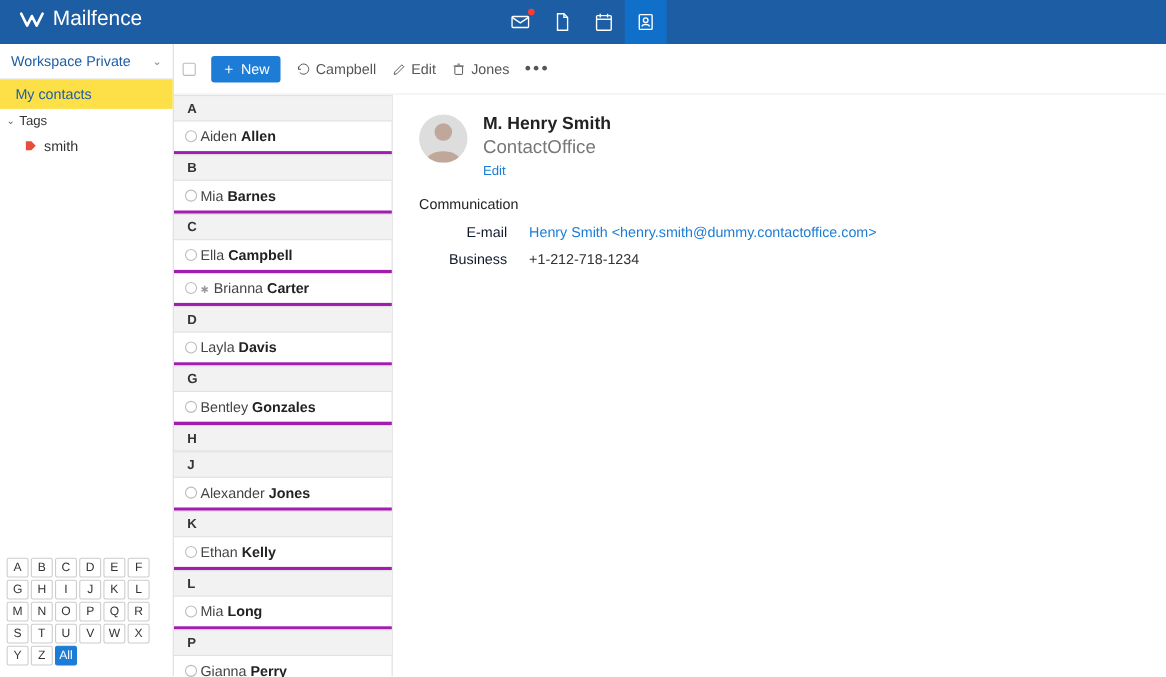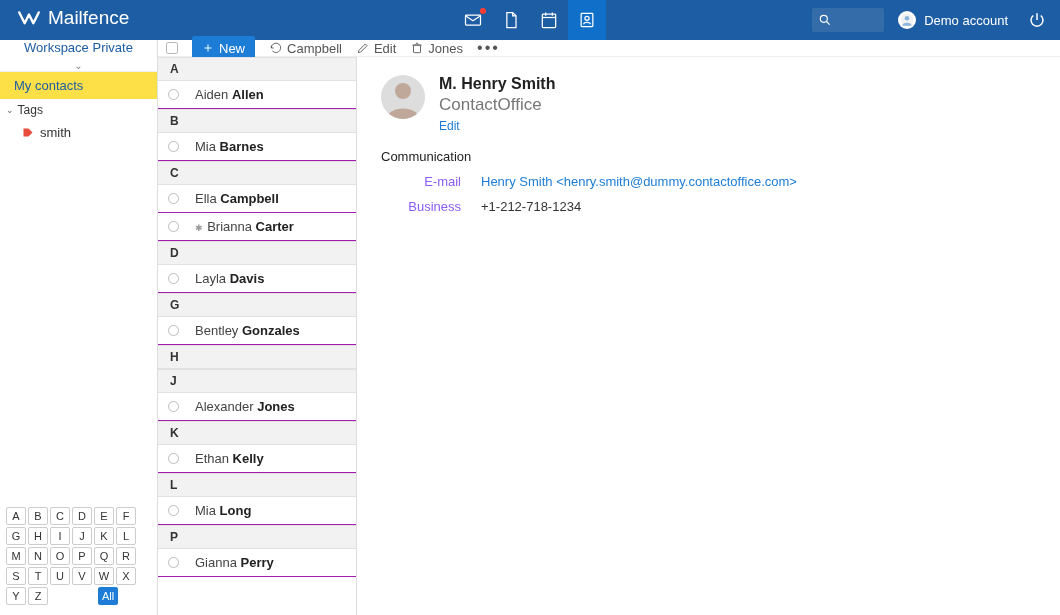--- a/index.html
+++ b/index.html
@@ -21,69 +21,69 @@
   .avatar-small { width: 18px; height: 18px; border-radius: 50%; background: #fff; display: flex; align-items: center; justify-content: center; overflow: hidden; }
   .avatar-small svg { width: 14px; height: 14px; }
   .power-btn { width: 30px; height: 30px; display: flex; align-items: center; justify-content: center; cursor: pointer; }
   .power-btn svg { width: 18px; height: 18px; stroke: #fff; fill: none; stroke-width: 2; }
   
   
   .body-area { display: flex; height: calc(100% - 40px); }
   
   
   .sidebar { width: 158px; border-right: 1px solid #ddd; display: flex; flex-direction: column; }
-  .workspace-row { height: 32px; display: flex; align-items: center; justify-content: space-between; padding: 0 10px; color: #1d5da3; border-bottom: 1px solid #eee; cursor: pointer; flex-direction: column; }
+  .workspace-row { height: 32px; display: flex; align-items: center; justify-content: space-between; padding: 0 10px; color: #1d5da3; border-bottom: 1px solid #eee; cursor: pointer; }
   .workspace-row .chev { font-size: 10px; color: #888; }
   .side-item { padding: 6px 14px; cursor: pointer; }
   .side-item.active { background: #fde047; color: #1d5da3; font-weight: 500; }
   .side-section { padding: 4px 6px; font-size: 12px; display: flex; align-items: center; gap: 4px; cursor: pointer; }
   .side-section .caret { font-size: 9px; color: #666; }
   .tag-item { padding: 4px 22px; display: flex; align-items: center; gap: 6px; cursor: pointer; }
   .tag-icon { width: 12px; height: 12px; }
   .side-spacer { flex: 1; }
   .alpha-grid { padding: 4px 6px 10px; display: grid; grid-template-columns: repeat(6, 20px); gap: 2px; }
   .alpha-cell { width: 20px; height: 18px; border: 1px solid #ccc; font-size: 11px; display: flex; align-items: center; justify-content: center; cursor: pointer; border-radius: 2px; }
-  .alpha-cell.active { background: #1d7dd6; color: #fff; border-color: #1d7dd6; margin-left: 48px; }
+  .alpha-cell.active { background: #1d7dd6; color: #fff; border-color: #1d7dd6; }
   
   
   .list-col { width: 199px; border-right: 1px solid #ddd; display: flex; flex-direction: column; position: relative; }
   .cb { width: 12px; height: 12px; border: 1px solid #bbb; border-radius: 2px; display: inline-block; }
   .new-btn { background: #1d7dd6; color: #fff; height: 24px; padding: 0 10px; border-radius: 3px; display: flex; align-items: center; gap: 5px; cursor: pointer; font-size: 13px; }
   .new-btn svg { width: 12px; height: 12px; stroke: #fff; stroke-width: 2; }
   .tool-btn { display: flex; align-items: center; gap: 4px; color: #555; cursor: pointer; font-size: 13px; }
   .tool-btn svg { width: 14px; height: 14px; stroke: #555; fill: none; stroke-width: 1.5; }
   .dots { font-size: 16px; color: #555; letter-spacing: 2px; cursor: pointer; }
   .list-scroll { flex: 1; overflow-y: auto; }
   .list-scroll::-webkit-scrollbar { width: 10px; }
   .list-scroll::-webkit-scrollbar-track { background: #f0f0f0; }
   .list-scroll::-webkit-scrollbar-thumb { background: #c2c2c2; border-radius: 0; }
   .letter-hdr { background: #f2f2f2; border-top: 1px solid #e1e1e1; border-bottom: 1px solid #e1e1e1; padding: 4px 12px; font-weight: bold; font-size: 12px; }
-  .contact-row { padding: 6px 10px; border-bottom: 1px solid #a21caf; display: flex; align-items: center; gap: 16px; cursor: pointer; }
+  .contact-row { padding: 6px 10px; border-bottom: 3px solid #a21caf; display: flex; align-items: center; gap: 3px; cursor: pointer; }
   .contact-circle { width: 11px; height: 11px; border: 1px solid #bbb; border-radius: 50%; flex-shrink: 0; }
   .contact-name { font-size: 13px; color: #444; white-space: nowrap; }
   .contact-name b { font-weight: 600; color: #222; }
   .star { color: #999; font-size: 9px; margin-right: 1px; }
   
   
   .detail { flex: 1; padding: 18px 24px; overflow: auto; }
   .detail-head { display: flex; gap: 14px; align-items: flex-start; }
   .detail-avatar { width: 44px; height: 44px; border-radius: 50%; background: #e8e8e8; overflow: hidden; display: flex; align-items: center; justify-content: center; }
   .detail-avatar svg { width: 44px; height: 44px; }
   .detail-title { font-size: 16px; font-weight: 600; color: #222; }
   .detail-sub { font-size: 17px; color: #777; margin-top: 2px; }
   .detail-edit { font-size: 12px; color: #1d7dd6; margin-top: 4px; cursor: pointer; }
   .section-title { font-weight: 400; font-size: 13px; margin-top: 16px; color: #222; }
   .field-row { display: flex; margin-top: 10px; font-size: 13px; }
-  .field-label { width: 80px; text-align: right; color: #8b5cf6; margin-right: 20px; }
+  .field-label { width: 80px; text-align: right; color: #0f172a; margin-right: 20px; }
   .field-value { color: #333; }
   .field-value.link { color: #1d7dd6; cursor: pointer; }
   
   
   .main-area { flex: 1; display: flex; flex-direction: column; }
-  .main-toolbar { height: 17px; border-bottom: 1px solid #eee; display: flex; align-items: center; padding: 0 8px; gap: 14px; text-align: right; }
+  .main-toolbar { height: 46px; border-bottom: 1px solid #eee; display: flex; align-items: center; padding: 0 8px; gap: 14px; text-align: right; }
   .main-content { flex: 1; display: flex; min-height: 0; }
 </style>
 </head>
 <body>
 
 <div class="header">
   <div class="logo">
     <svg viewBox="0 0 24 24">
         <path d="M3 5 L8 15 L12 7 L16 15 L21 5" stroke="#fff" stroke-width="2.2" fill="none" stroke-linejoin="round" stroke-linecap="round"></path>
       </svg>
@@ -109,44 +109,20 @@
           <line x1="4" y1="9" x2="20" y2="9"></line>
           <line x1="8" y1="3" x2="8" y2="7"></line>
           <line x1="16" y1="3" x2="16" y2="7"></line>
         </svg>
     </div>
     <div class="nav-icon active">
       <svg viewBox="0 0 24 24">
           <rect x="5" y="4" width="14" height="16" rx="1"></rect>
           <circle cx="12" cy="10" r="2.5"></circle>
           <path d="M8 17 C8 14 16 14 16 17"></path>
-        </svg>
-    </div>
-  </div>
-  <div class="header-right">
-    <div class="search-box">
-      <svg viewBox="0 0 24 24">
-          <circle cx="10" cy="10" r="6"></circle>
-          <line x1="15" y1="15" x2="20" y2="20"></line>
-        </svg>
-    </div>
-    <div class="user-area">
-      <div class="avatar-small">
-        <svg viewBox="0 0 24 24">
-            <circle cx="12" cy="12" r="11" fill="#f2f2f2"></circle>
-            <circle cx="12" cy="9" r="4" fill="#8bb5d9"></circle>
-            <path d="M4 22 C4 15 20 15 20 22" fill="#8bb5d9"></path>
-          </svg>
-      </div>
-      <span>Demo account</span>
-    </div>
-    <div class="power-btn">
-      <svg viewBox="0 0 24 24">
-          <path d="M12 3 L12 12"></path>
-          <path d="M7 6 A8 8 0 1 0 17 6"></path>
         </svg>
     </div>
   </div>
 </div>
 
 <div class="body-area">
 
   <div class="sidebar">
     <div class="workspace-row">
       <span><span>Workspace</span> <span>Private</span></span>

